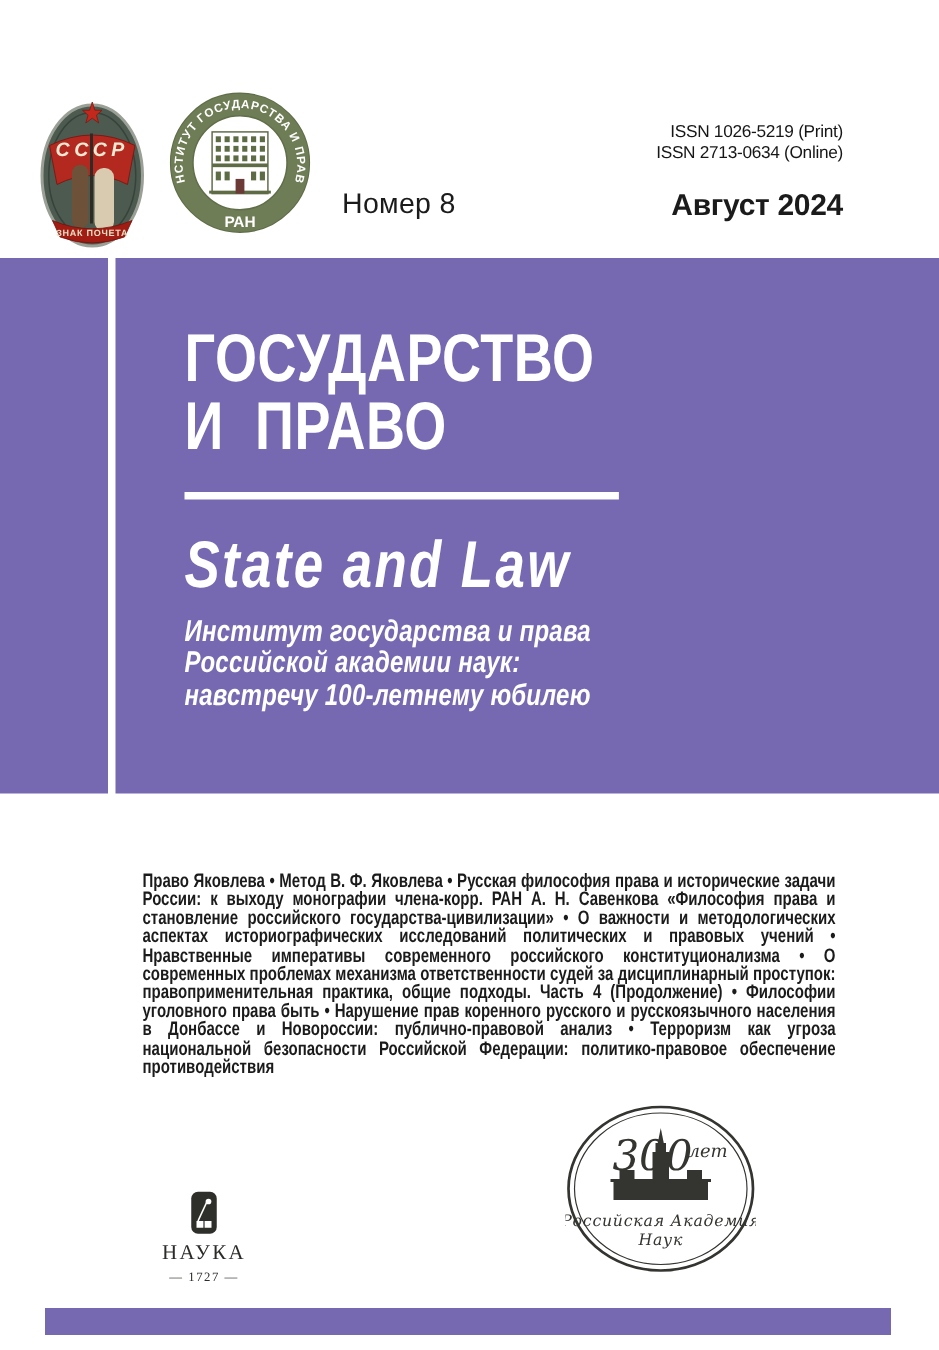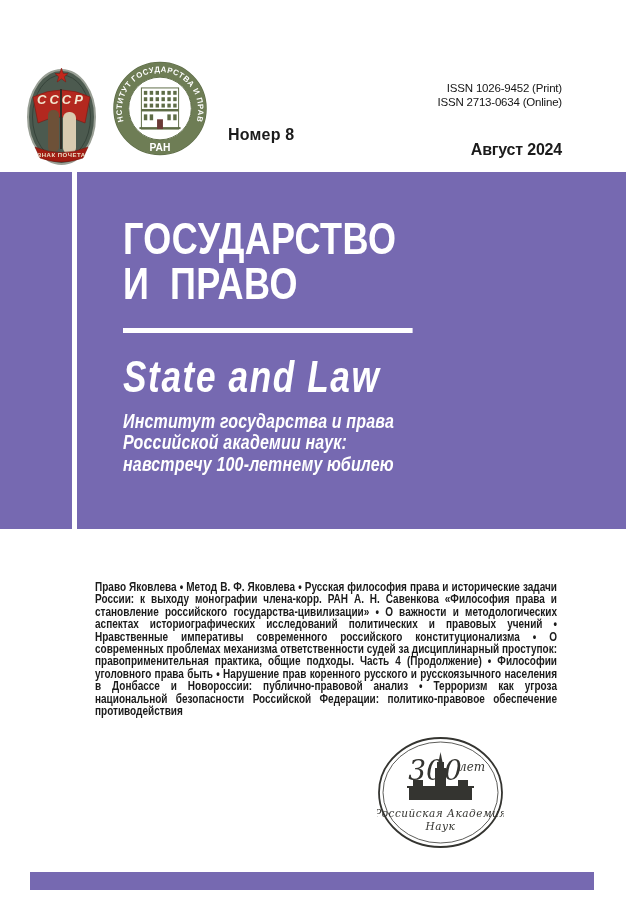--- a/index.html
+++ b/index.html
@@ -5,23 +5,23 @@
   html,body { margin:0; padding:0; background:#ffffff; }
   .page {
     position:relative; width:626px; height:900px; background:#ffffff;
     overflow:hidden; font-family:"Liberation Sans", sans-serif; color:#1b1b1b;
   }
   .abs { position:absolute; }
 
   
   .order-badge { left:25px; top:63px; width:73px; height:105px; }
   .igp-logo   { left:113px; top:61px; width:94px; height:95px; }
-  .issue-label { left:228px; top:126px; font-size:16px; font-weight:bold; letter-spacing:0.2px; }
+  .issue-label { left:228px; top:126px; font-size:19px; font-weight:normal; letter-spacing:0.2px; }
   .issn-block { right:64px; top:81px; text-align:right; font-size:11.5px; line-height:14px; letter-spacing:-0.2px; color:#161616; }
-  .date-label { right:64px; top:126px; font-size:16px; font-weight:bold; letter-spacing:-0.2px;margin-top:15px; }
+  .date-label { right:64px; top:126px; font-size:20px; font-weight:bold; letter-spacing:-0.2px; }
 
   
   .purple-left  { left:0;    top:172px; width:72px;  height:357px; background:#7669B1; }
   .purple-main  { left:77px; top:172px; width:549px; height:357px; background:#7669B1; }
   .bottom-strip { left:30px; top:872px; width:564px; height:18px;  background:#7669B1; }
 
   .masthead { left:123px; top:216px; width:620px; transform:scaleX(0.8); transform-origin:0 0; color:#ffffff; }
   .title-ru { font-size:45px; font-weight:bold; line-height:45px; letter-spacing:0.5px; white-space:pre; }
   .rule     { width:362px; height:5px; background:#ffffff; margin-top:22px; }
   .title-en { font-size:44px; font-weight:bold; font-style:italic; line-height:40px; margin-top:24px; letter-spacing:2px; }
@@ -95,21 +95,21 @@
     <path id="arcIGP" d="M 11,62 A 39,39 0 1 1 85,62" fill="none"></path>
     <text font-size="8" font-weight="bold" fill="#ffffff" letter-spacing="0.6">
       <textPath href="#arcIGP" startOffset="50%" text-anchor="middle">ИНСТИТУТ ГОСУДАРСТВА И ПРАВА</textPath>
     </text>
     <text x="48" y="91.5" text-anchor="middle" font-size="10.5" font-weight="bold" fill="#ffffff">РАН</text>
   </svg>
 
   <div class="abs issue-label">Номер 8</div>
 
   <div class="abs issn-block">
-    <div>ISSN 1026-9452 (Print)</div>
+    <div>ISSN 1026-5219 (Print)</div>
     <div>ISSN 2713-0634 (Online)</div>
   </div>
 
   <div class="abs date-label">Август 2024</div>
 
   <div class="abs purple-left"></div>
   <div class="abs purple-main"></div>
 
   <div class="abs masthead">
     <div class="title-ru">ГОСУДАРСТВО</div>
@@ -118,20 +118,30 @@
     <div class="title-en">State and Law</div>
     <div class="subtitle">
       <div>Институт государства и права</div>
       <div>Российской академии наук:</div>
       <div>навстречу 100-летнему юбилею</div>
     </div>
   </div>
 
   <div class="abs announcement">Право Яковлева • Метод В. Ф. Яковлева • Русская философия права и исторические задачи России: к выходу монографии члена-корр. РАН А. Н. Савенкова «Философия права и становление российского государства-цивилизации» • О важности и методологических аспектах историографических исследований политических и правовых учений • Нравственные императивы современного российского конституционализма • О современных проблемах механизма ответственности судей за дисциплинарный проступок: правоприменительная практика, общие подходы. Часть 4 (Продолжение) • Философии уголовного права быть • Нарушение прав коренного русского и русскоязычного населения в Донбассе и Новороссии: публично-правовой анализ • Терроризм как угроза национальной безопасности Российской Федерации: политико-правовое обеспечение противодействия</div>
 
+  <div class="abs nauka">
+    <svg class="nauka-emblem" width="18" height="29" viewBox="0 0 18 29" xmlns="http://www.w3.org/2000/svg">
+      <rect x="0.5" y="0.5" width="17" height="28" rx="4.5" fill="#2e2e2b"></rect>
+      <circle cx="12" cy="7" r="1.9" fill="#ffffff"></circle>
+      <path d="M5,20 L11.5,6" stroke="#ffffff" stroke-width="1.1"></path>
+      <path d="M4,20 h4.6 v4.5 h-4.6 z M9.4,20 h4.6 v4.5 h-4.6 z" fill="#ffffff"></path>
+    </svg>
+    <div class="nauka-name">НАУКА</div>
+    <div class="nauka-year">— 1727 —</div>
+  </div>
 
   <svg class="abs ran-seal" viewBox="0 0 127 113" xmlns="http://www.w3.org/2000/svg">
     <ellipse cx="63.5" cy="56.5" rx="61.5" ry="54.5" fill="#ffffff" stroke="#343430" stroke-width="1.8"></ellipse>
     <ellipse cx="63.5" cy="56.5" rx="57.5" ry="50.5" fill="none" stroke="#343430" stroke-width="0.8"></ellipse>
     <text x="58" y="44" text-anchor="middle" font-family="DejaVu Serif, serif" font-style="italic" font-size="28" fill="#343430">300</text>
     <text x="82" y="35" font-family="DejaVu Serif, serif" font-style="italic" font-size="12" fill="#343430">лет</text>
     <g fill="#343430">
       <rect x="32" y="52" width="63" height="12"></rect>
       <rect x="30" y="50" width="67" height="2"></rect>
       <rect x="36" y="44" width="10" height="8"></rect>

